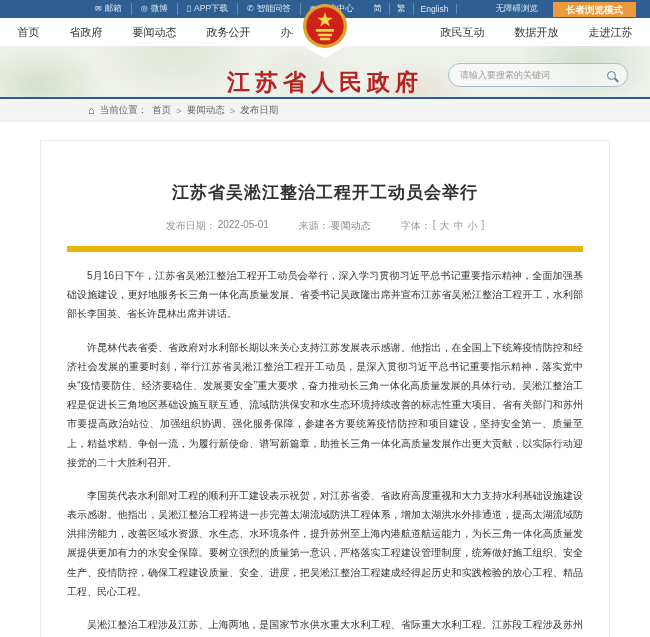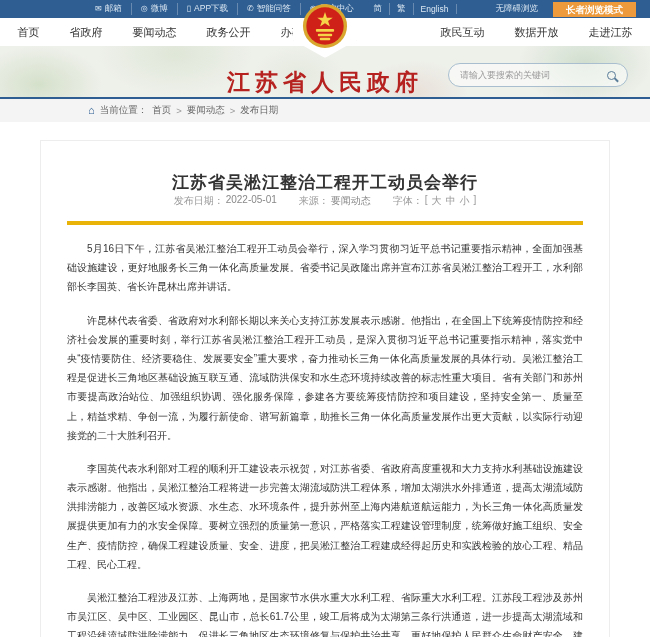--- a/index.html
+++ b/index.html
@@ -72,24 +72,24 @@
   }
   .home-icon { color:#2e5e92; font-size:11px; line-height:1; }
   .crumb-link { cursor:pointer; }
   .crumb-sep { color:#999; }
   
   .content { padding-top:18px; background:#fff; }
   .article-box {
     margin:0 40px; border:1px solid #ededed; background:#fff;
     padding:0 26px 40px; min-height:480px;
   }
-  .article-title { text-align:center; font-size:17px; font-weight:bold; color:#333; margin-top:30px; letter-spacing:1px; }
+  .article-title { text-align:center; font-size:17px; font-weight:bold; color:#333; margin-top:40px; letter-spacing:1px; }
   .article-meta {
-    display:flex; justify-content:center; gap:22px; margin-top:0;
-    font-size:10px; color:#999; padding-bottom:13px; border-bottom:4px solid #eab308;
+    display:flex; justify-content:center; gap:30px; margin-top:15px;
+    font-size:10px; color:#999; padding-bottom:13px; border-bottom:6px solid #eab308;
   }
   .meta-group { display:flex; gap:2px; }
   .meta-value { color:#888; }
   .font-sizes { display:flex; gap:4px; }
   .font-size-link { cursor:pointer; }
   .article-body p {
     font-size:10px; line-height:1.92; color:#333; text-align:justify;
     text-indent:2em; margin-top:14px;
   }
 </style>

